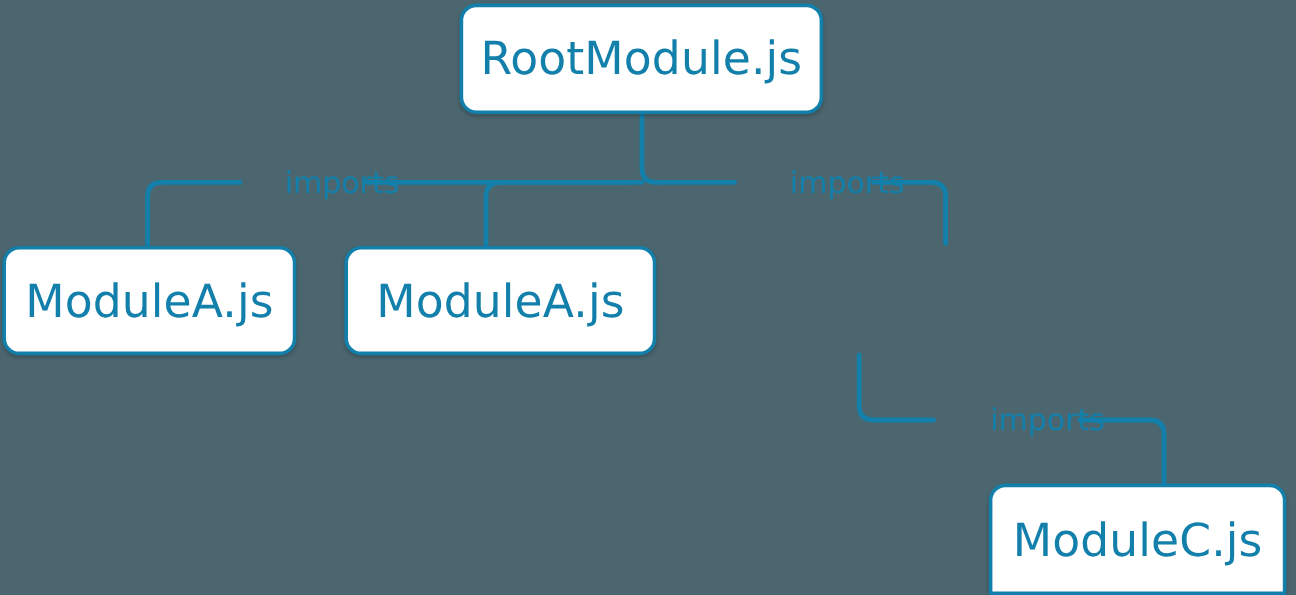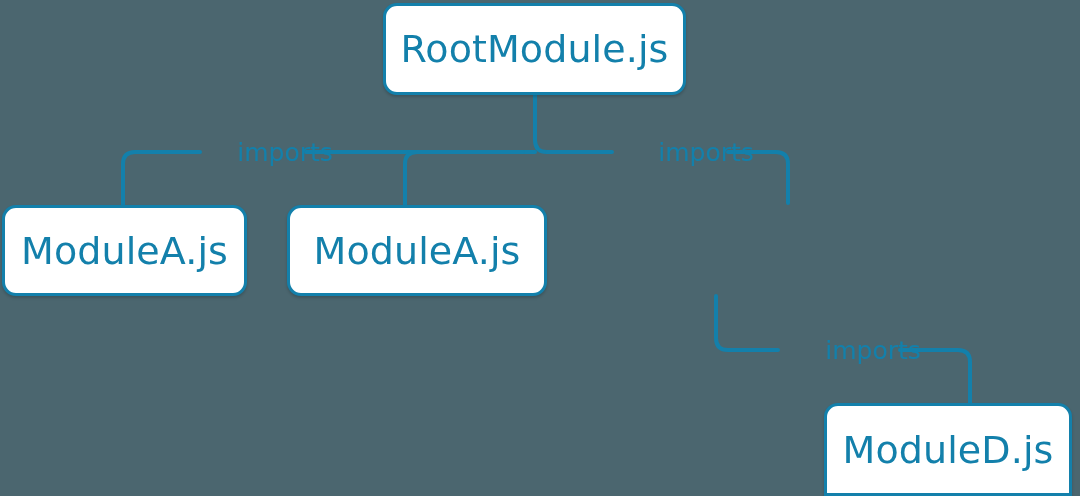--- a/index.html
+++ b/index.html
@@ -91,21 +91,21 @@
   <div class="node" id="node-a">
     <span class="node-label">ModuleA.js</span>
   </div>
 
   <div class="node" id="node-b">
     <span class="node-label">ModuleA.js</span>
   </div>
 
 
   <div class="node" id="node-d">
-    <span class="node-label">ModuleD.js</span>
+    <span class="node-label">ModuleC.js</span>
   </div>
 
   <span class="edge-label" style="left:253px; top:152px;">imports</span>
 
   <span class="edge-label" style="left:674px; top:152px;">imports</span>
 
   <span class="edge-label" style="left:841px; top:350px;">imports</span>
 
 </div>
 

